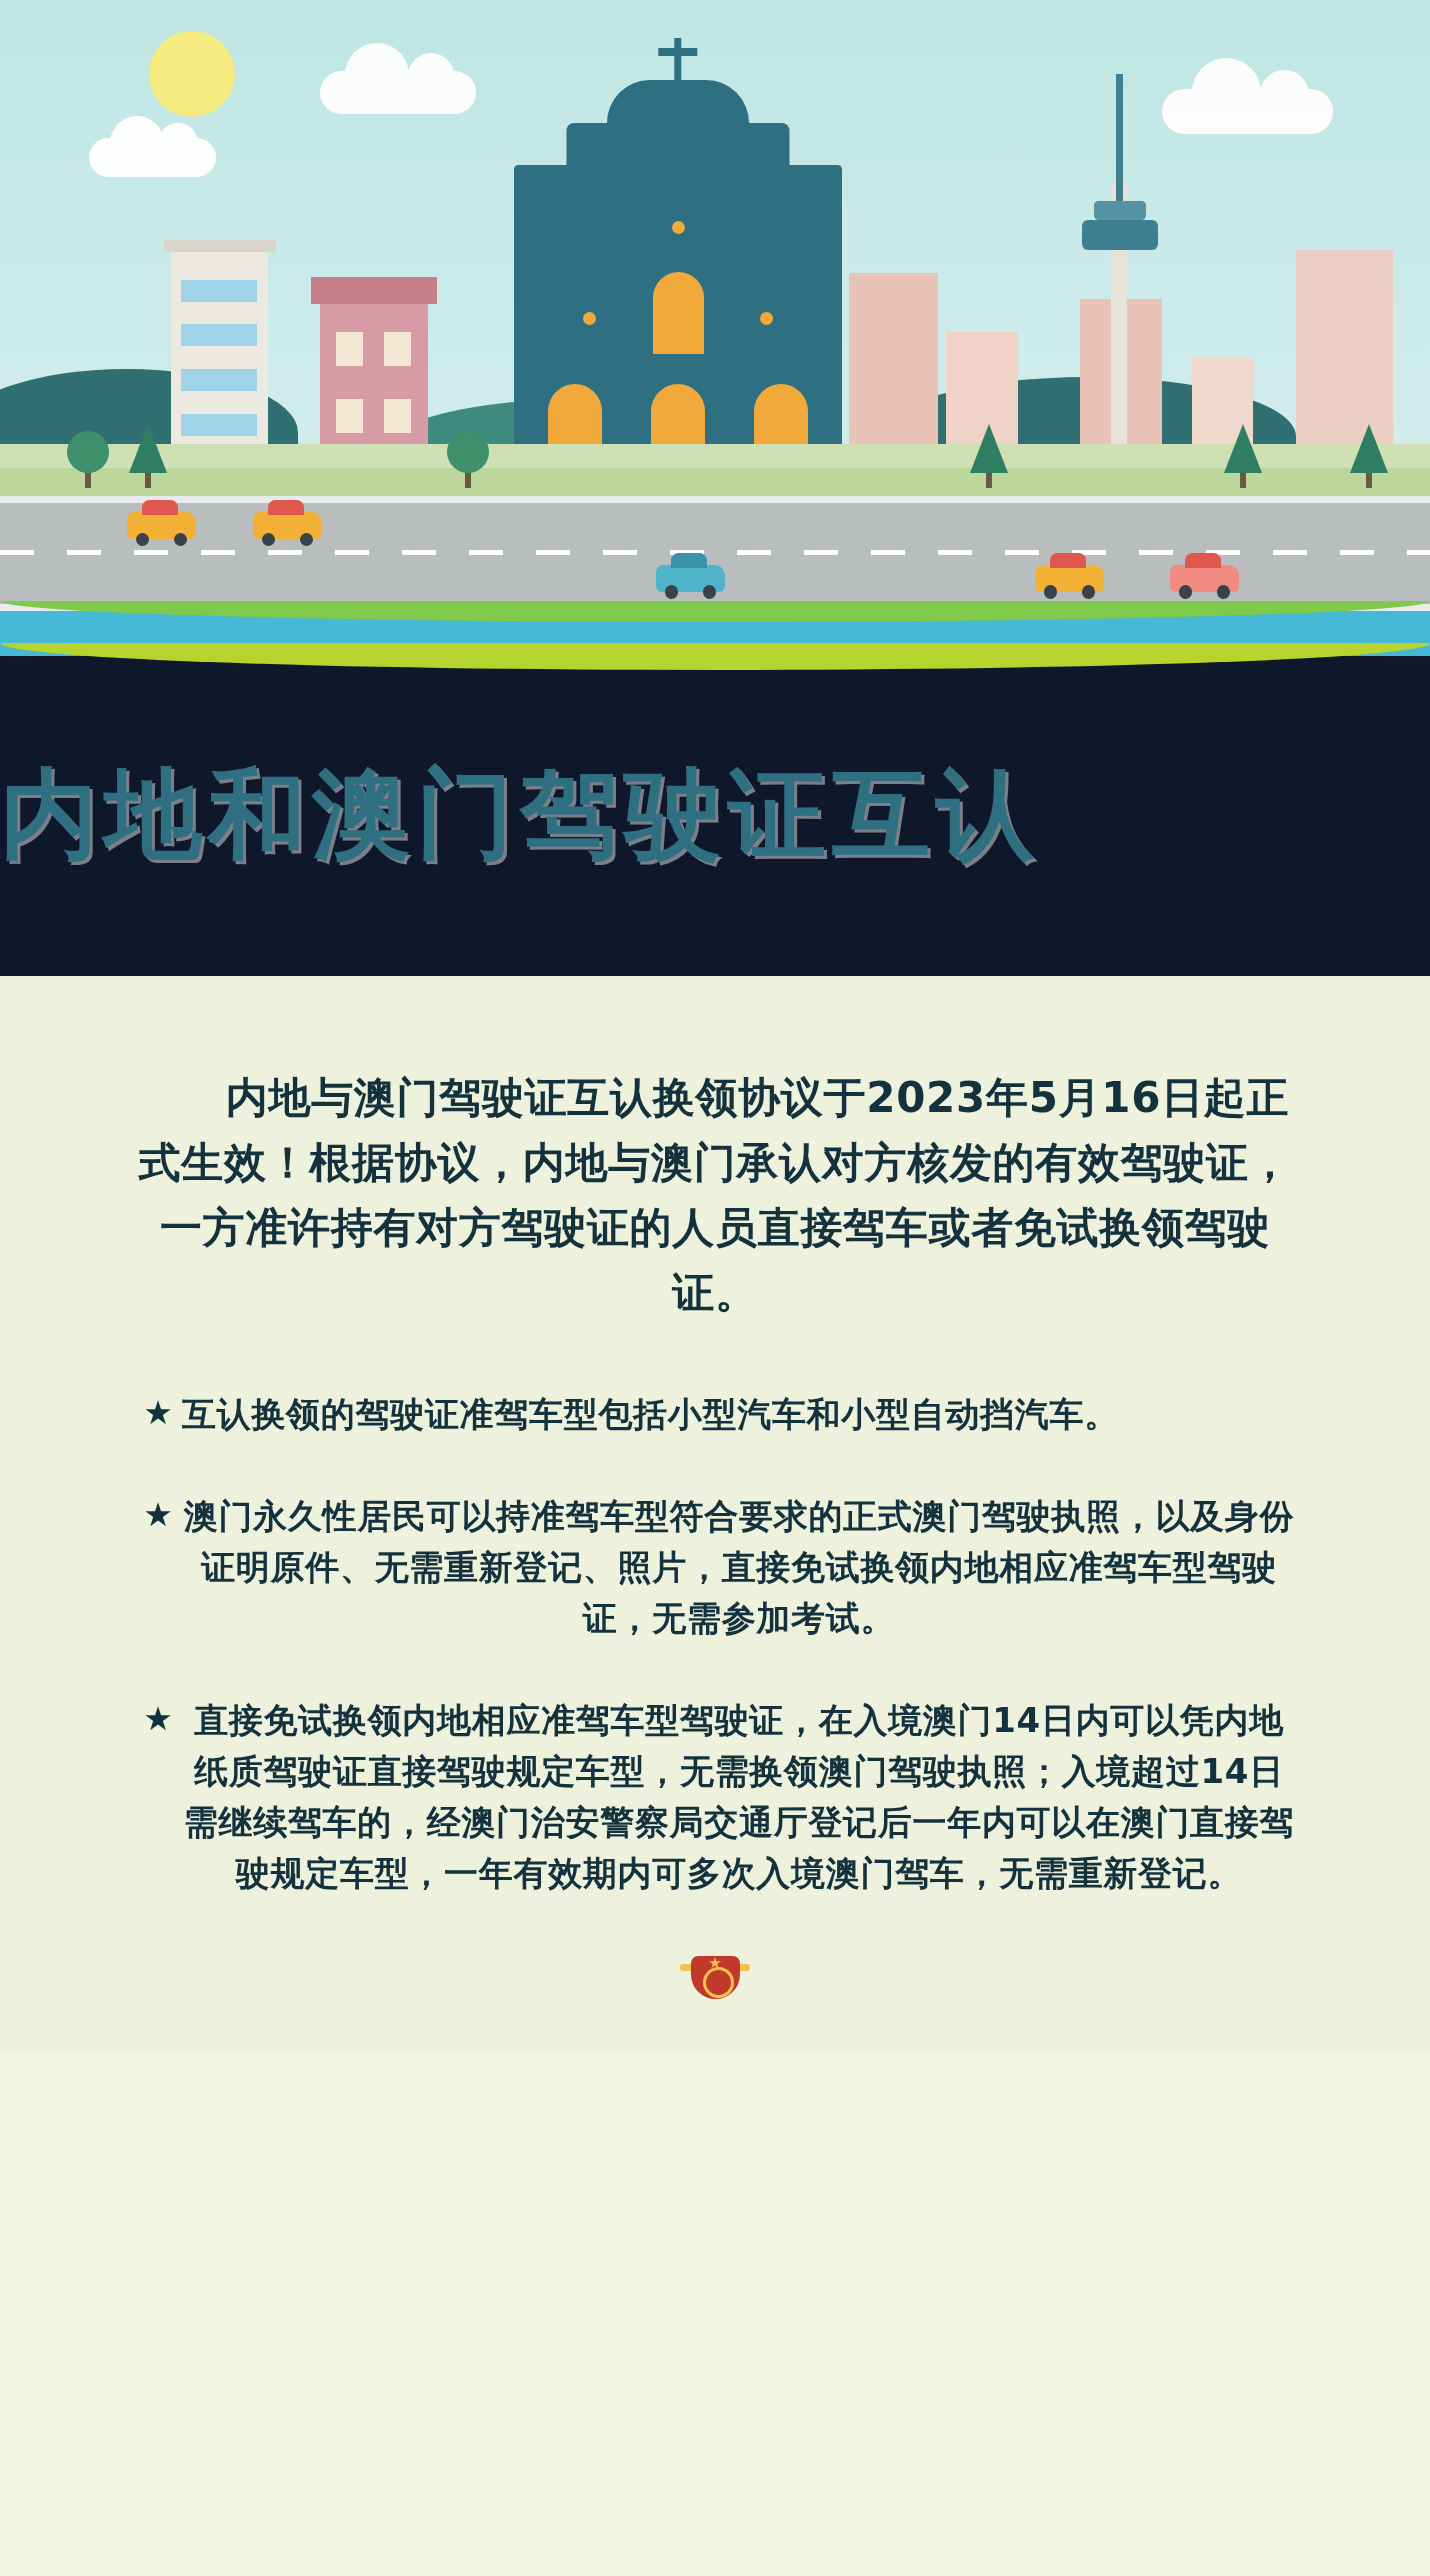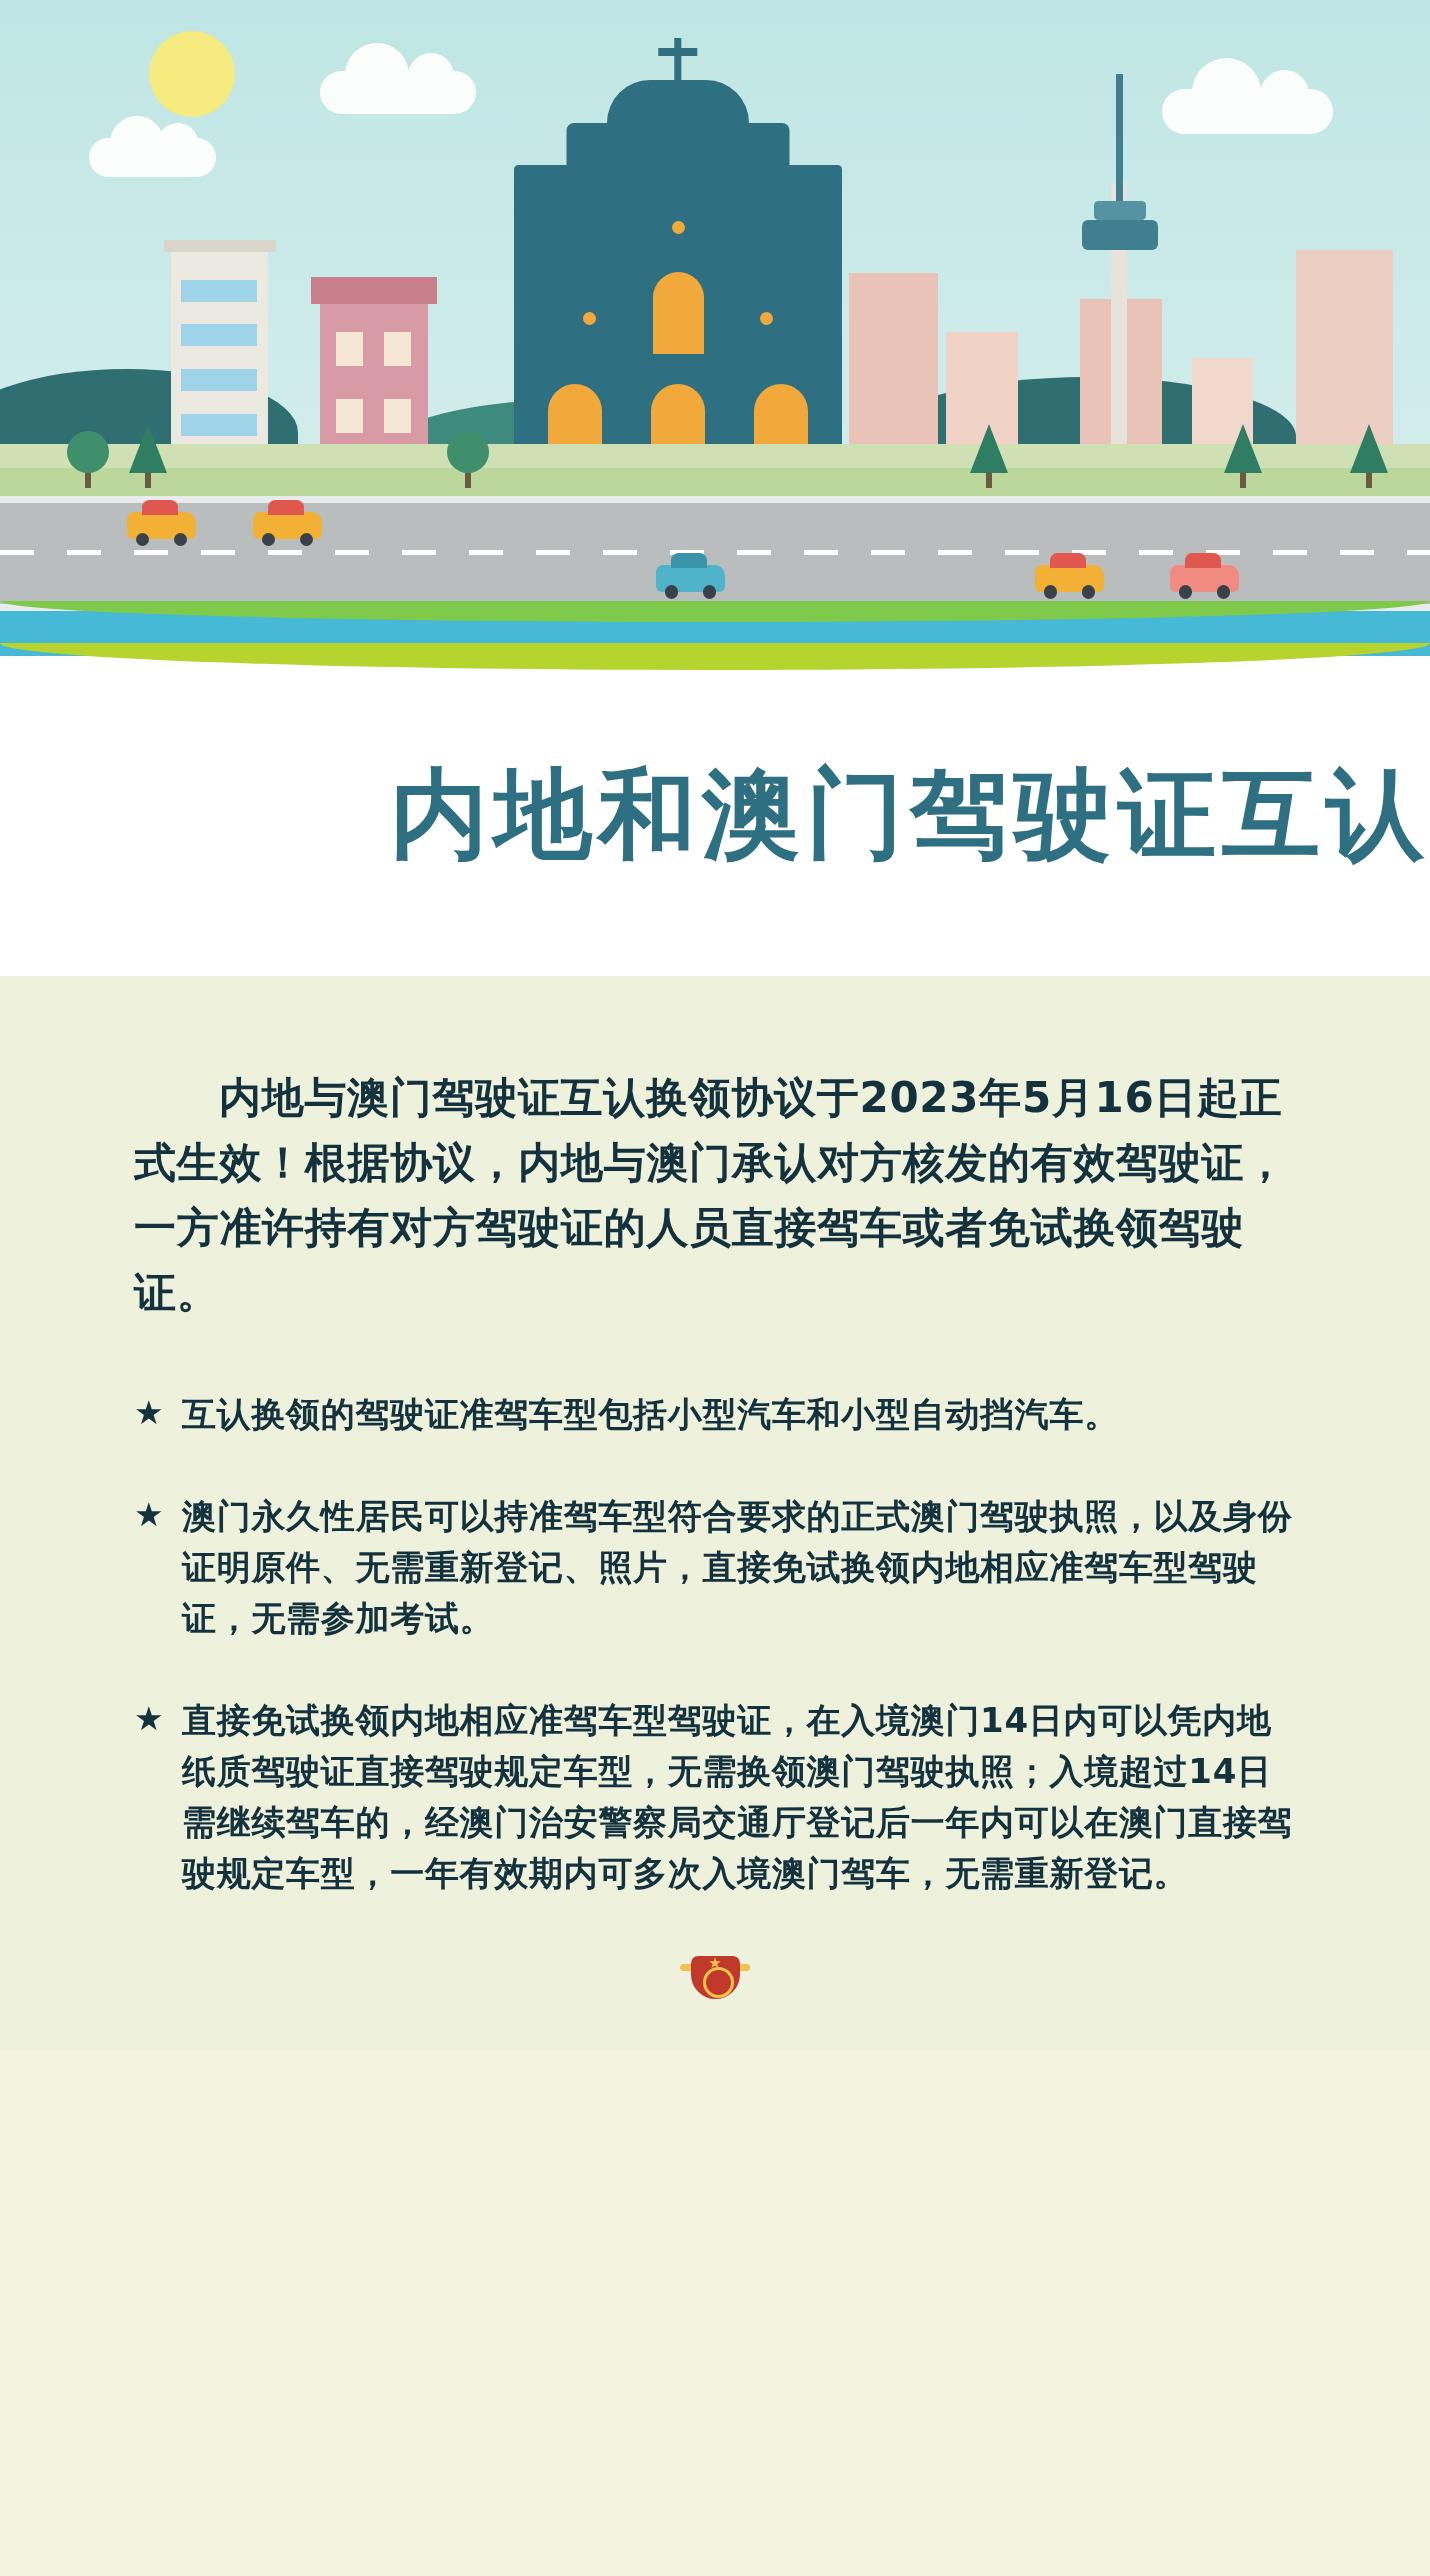--- a/index.html
+++ b/index.html
@@ -93,22 +93,22 @@
   .car .top{position:absolute;left:15px;top:-12px;width:36px;height:15px;border-radius:7.4px 7.4px 0 0;}
   .car .w{position:absolute;bottom:-6.7px;width:13.4px;height:13.4px;border-radius:50%;background:#39424a;}
   .car .w.l{left:9px;} .car .w.r{right:9px;}
 
   
   .water{position:absolute;left:0;bottom:0;width:1430px;height:45px;background:#45b9d6;}
   .water .wave{position:absolute;left:0;top:-10.4px;width:1430px;height:21px;background:#7fc94b;border-radius:0 0 50% 50%/0 0 100% 100%;}
 
   
   .title-band{
-    position:relative;width:1430px;height:320px;background:#ffffff;
-    display:flex;align-items:center;justify-content:flex-end;
+    position:relative;width:1430px;height:320px;background:#0f172a;
+    display:flex;align-items:center;justify-content:flex-start;
   }
   .title-band:before{
     content:"";position:absolute;left:0;top:-13.4px;width:1430px;height:27px;background:#b7d32d;
     border-radius:50%/0 0 100% 100%;
   }
   .title-text{
     font-family:"DejaVu Serif","Liberation Serif",serif;
     font-weight:700;
     font-size:98px;
     letter-spacing:6px;
@@ -121,20 +121,21 @@
     position:relative;
     width:1430px;
     background:#eef2dd;
     padding:89px 0 45px 0;
     box-sizing:border-box;
   }
   .content{
     width:1162px;margin:0 auto;
     color:#14323d;
     font-family:"DejaVu Sans","Liberation Sans",sans-serif;
+    text-align:center;
   }
   .lead{
     font-size:42px;
     line-height:1.55;
     font-weight:700;
     text-indent:85px;
     margin:0 0 64px 0;
     letter-spacing:0.7px;
   }
   .bullet{

